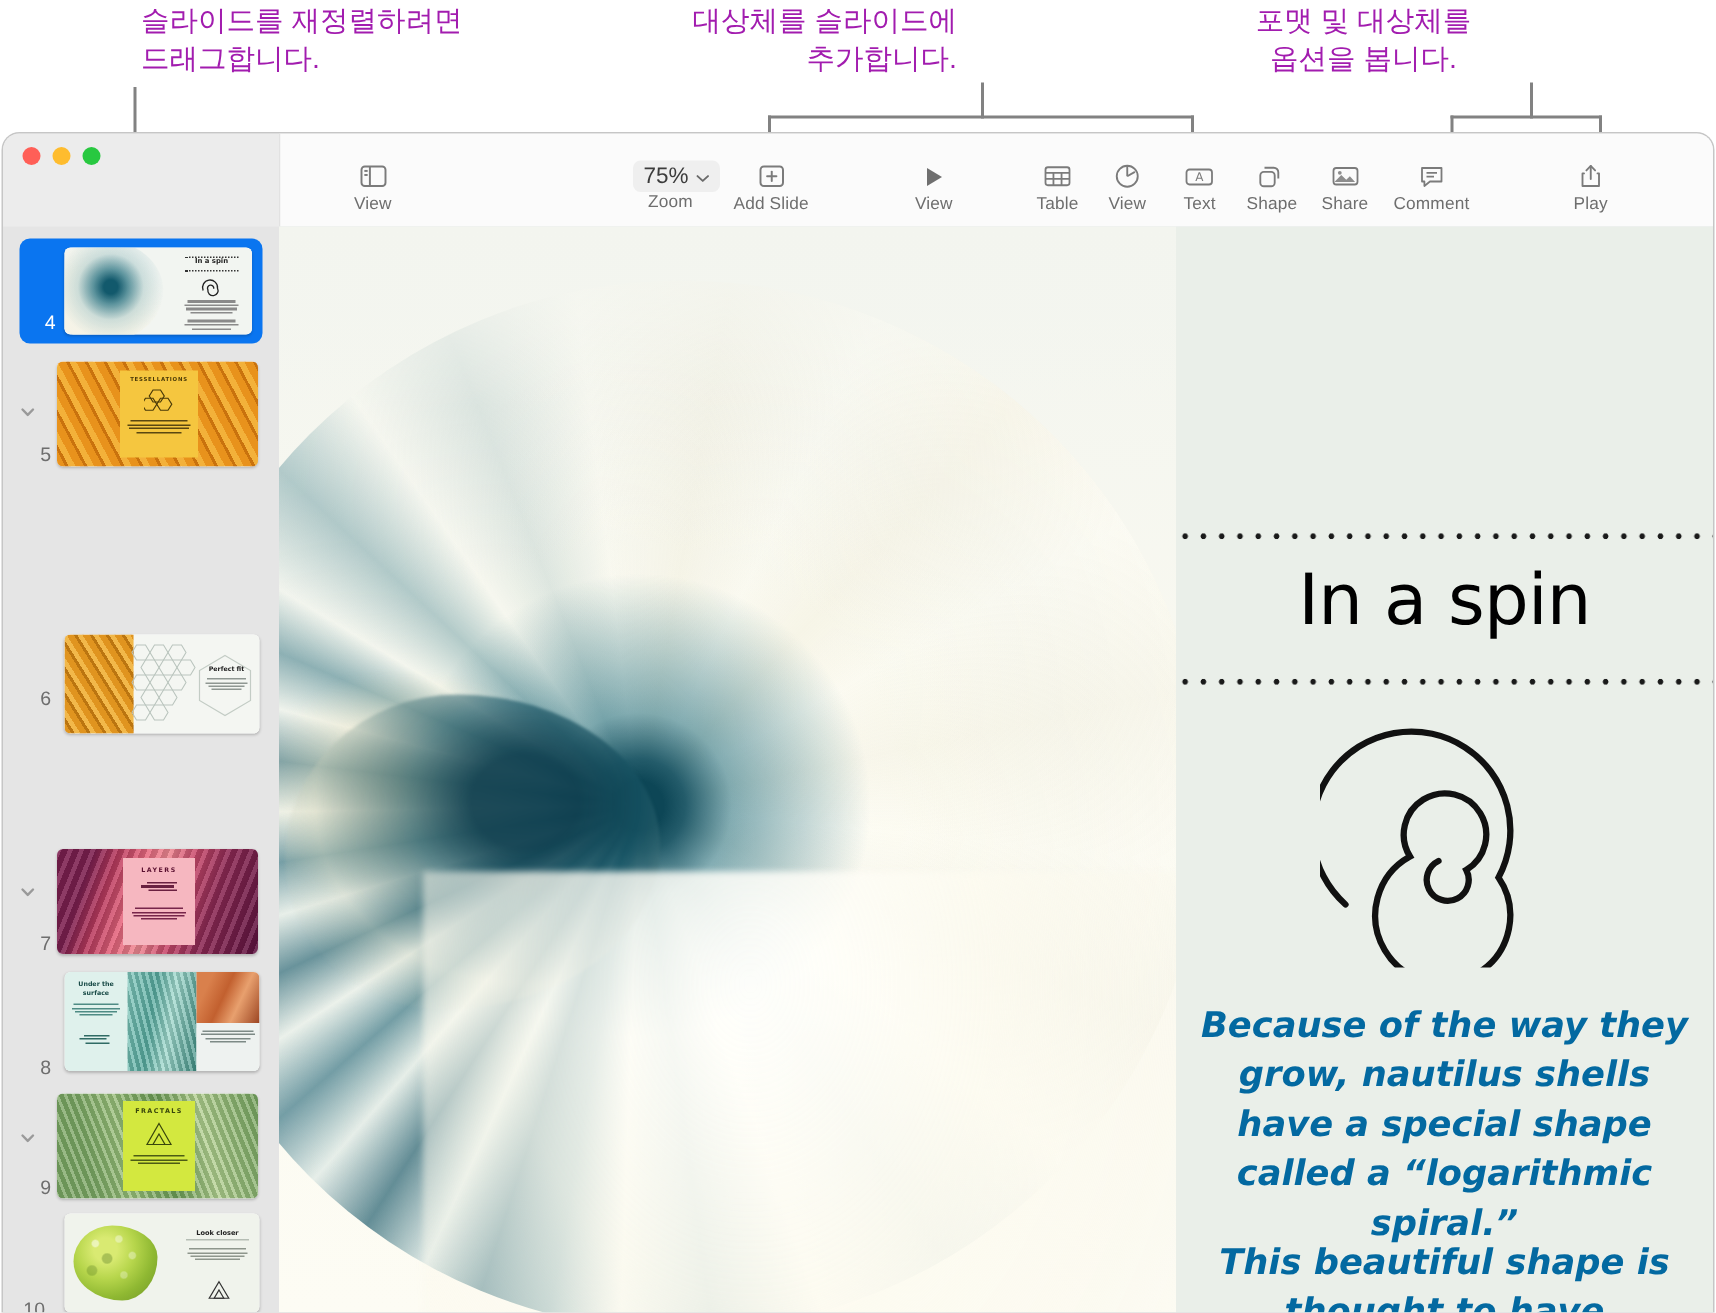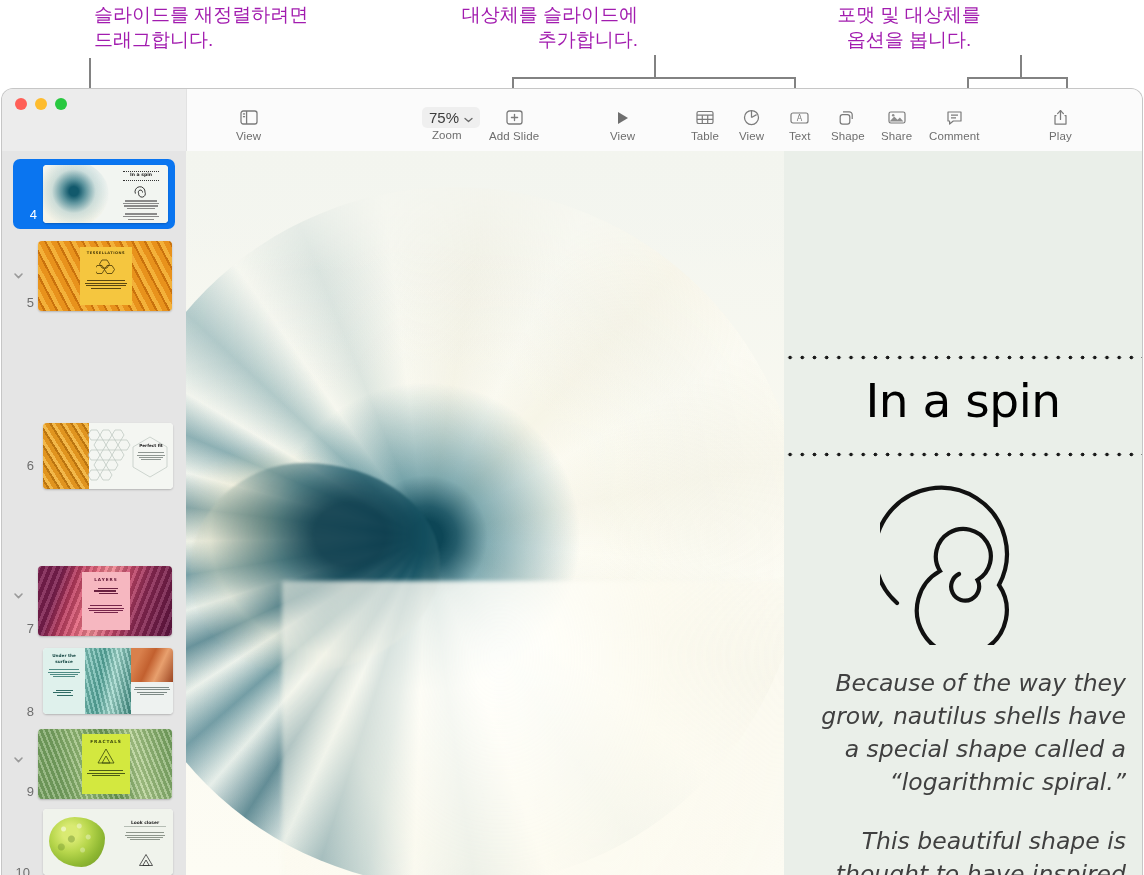--- a/index.html
+++ b/index.html
@@ -120,23 +120,23 @@
   
   #slide-text{position:absolute;left:598px;top:0;right:0;bottom:0;background:#eaefe9;}
   .dotrule{position:absolute;left:0;right:0;height:5px;
     background-image:radial-gradient(circle, #1a1a1a 1.7px, rgba(0,0,0,0) 2.1px);
     background-size:12.2px 5px;background-repeat:repeat-x;background-position:left center;}
   #dot-top{top:204px;}
   #dot-bottom{top:301px;}
   #slide-title{position:absolute;left:0;right:0;top:222px;text-align:center;
     font-family:"DejaVu Sans",sans-serif;font-size:47px;font-weight:500;color:#000;letter-spacing:-.5px;}
   #spiral{position:absolute;left:0;right:0;top:334px;display:flex;justify-content:center;}
-  .body-para{position:absolute;left:16px;right:16px;text-align:right;
-    font-family:"DejaVu Sans",sans-serif;font-style:italic;font-weight:400;
-    font-size:23.5px;line-height:33px;color:#404040;}
+  .body-para{position:absolute;left:16px;right:16px;text-align:center;
+    font-family:"DejaVu Sans",sans-serif;font-style:italic;font-weight:700;
+    font-size:23.5px;line-height:33px;color:#0369a1;}
   #body-1{top:516px;}
   #body-2{top:674px;}
 </style>
 </head>
 <body>
 
 <div class="callout" id="callout-reorder">슬라이드를 재정렬하려면
 드래그합니다.</div>
 <div class="callout" id="callout-add">대상체를 슬라이드에
 추가합니다.</div>

